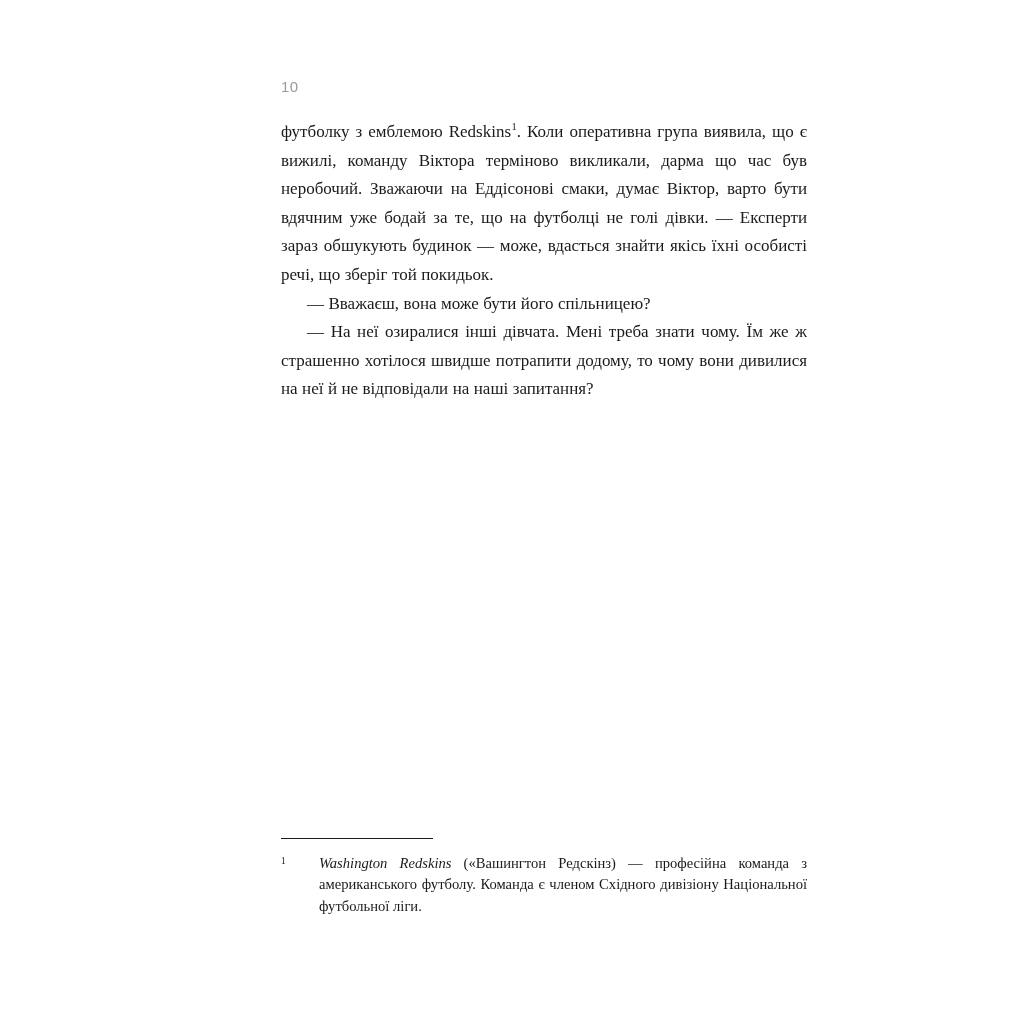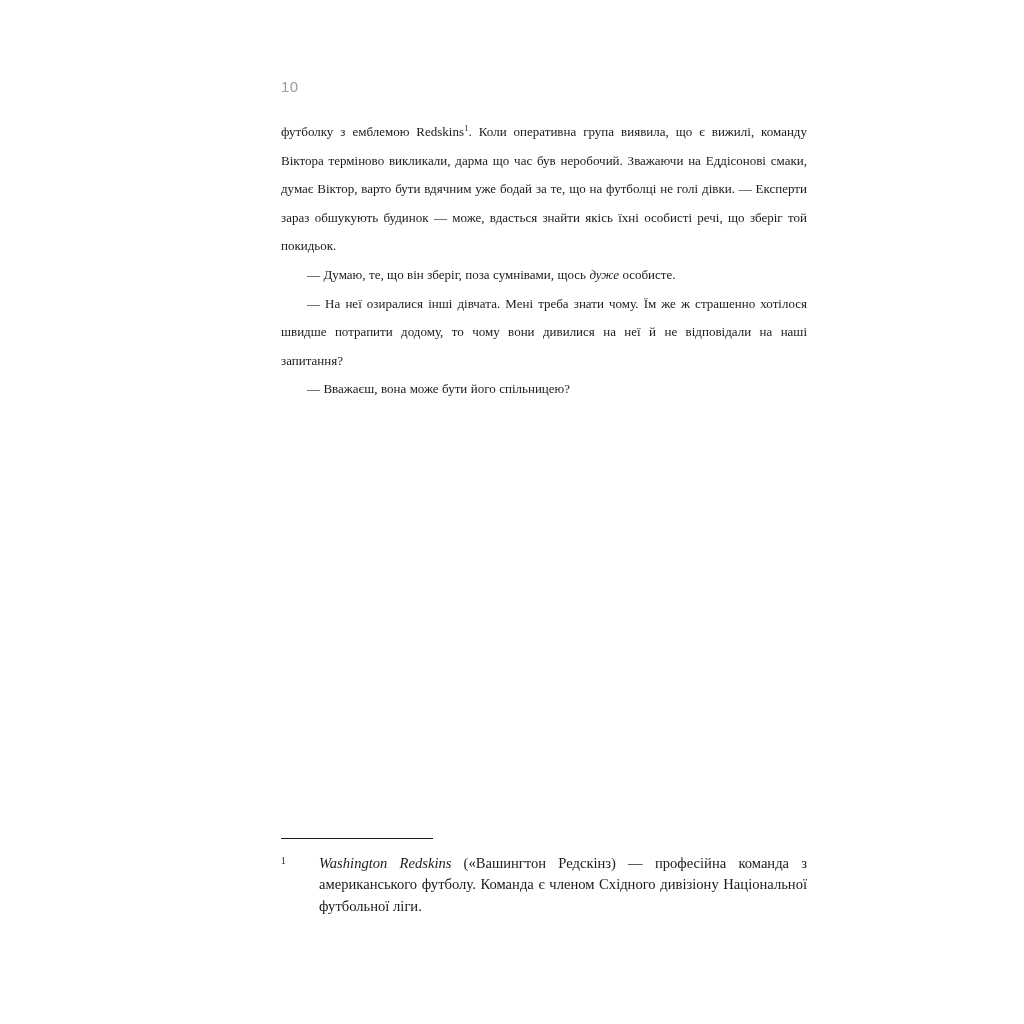--- a/index.html
+++ b/index.html
@@ -43,21 +43,21 @@
     position: absolute;
     left: 265px;
     top: 118px;
     width: 526px;
   }
 
   .body-par {
     margin: 0;
     text-align: justify;
     text-justify: inter-word;
-    font-size: 13px;
+    font-size: 17px;
     line-height: 28.6px;
     text-indent: 0;
     hyphens: manual;
     word-spacing: 0.2px;
   }
   .body-par.indent {
     text-indent: 26px;
   }
   .body-par.last-line-justify::after {
     content: "";
@@ -109,23 +109,22 @@
 </style>
 </head>
 <body>
 
 <div class="page">
 
   <div class="folio">10</div>
 
   <div class="text-column">
     <p class="body-par">футболку з емблемою Redskins<sup class="fn-ref">1</sup>. Коли оперативна група виявила, що є вижилі, команду Віктора терміново викликали, дарма що час був неробочий. Зважаючи на Еддісонові смаки, думає Віктор, варто бути вдячним уже бодай за те, що на футболці не голі дівки. — Експерти зараз обшукують будинок — може, вдасться знайти якісь їхні особисті речі, що зберіг той покидьок.</p>
-    <p class="body-par indent">— Думаю, те, що він зберіг, поза сумнівами, щось <span class="ital">дуже</span> особисте.</p>
+    <p class="body-par indent">— Вважаєш, вона може бути його спільницею?</p>
     <p class="body-par indent">— На неї озиралися інші дівчата. Мені треба знати чому. Їм же ж страшенно хотілося швидше потрапити додому, то чому вони дивилися на неї й не відповідали на наші запитання?</p>
-    <p class="body-par indent">— Вважаєш, вона може бути його спільницею?</p>
   </div>
 
   <div class="footnote-block">
     <div class="footnote-rule"></div>
     <p class="footnote">
       <span class="fn-marker">1</span>
       <span class="fn-body"><span class="ital">Washington Redskins</span> («Вашингтон Редскінз) — професійна команда з американського футболу. Команда є членом Східного дивізіону Національної футбольної ліги.</span>
     </p>
   </div>
 

